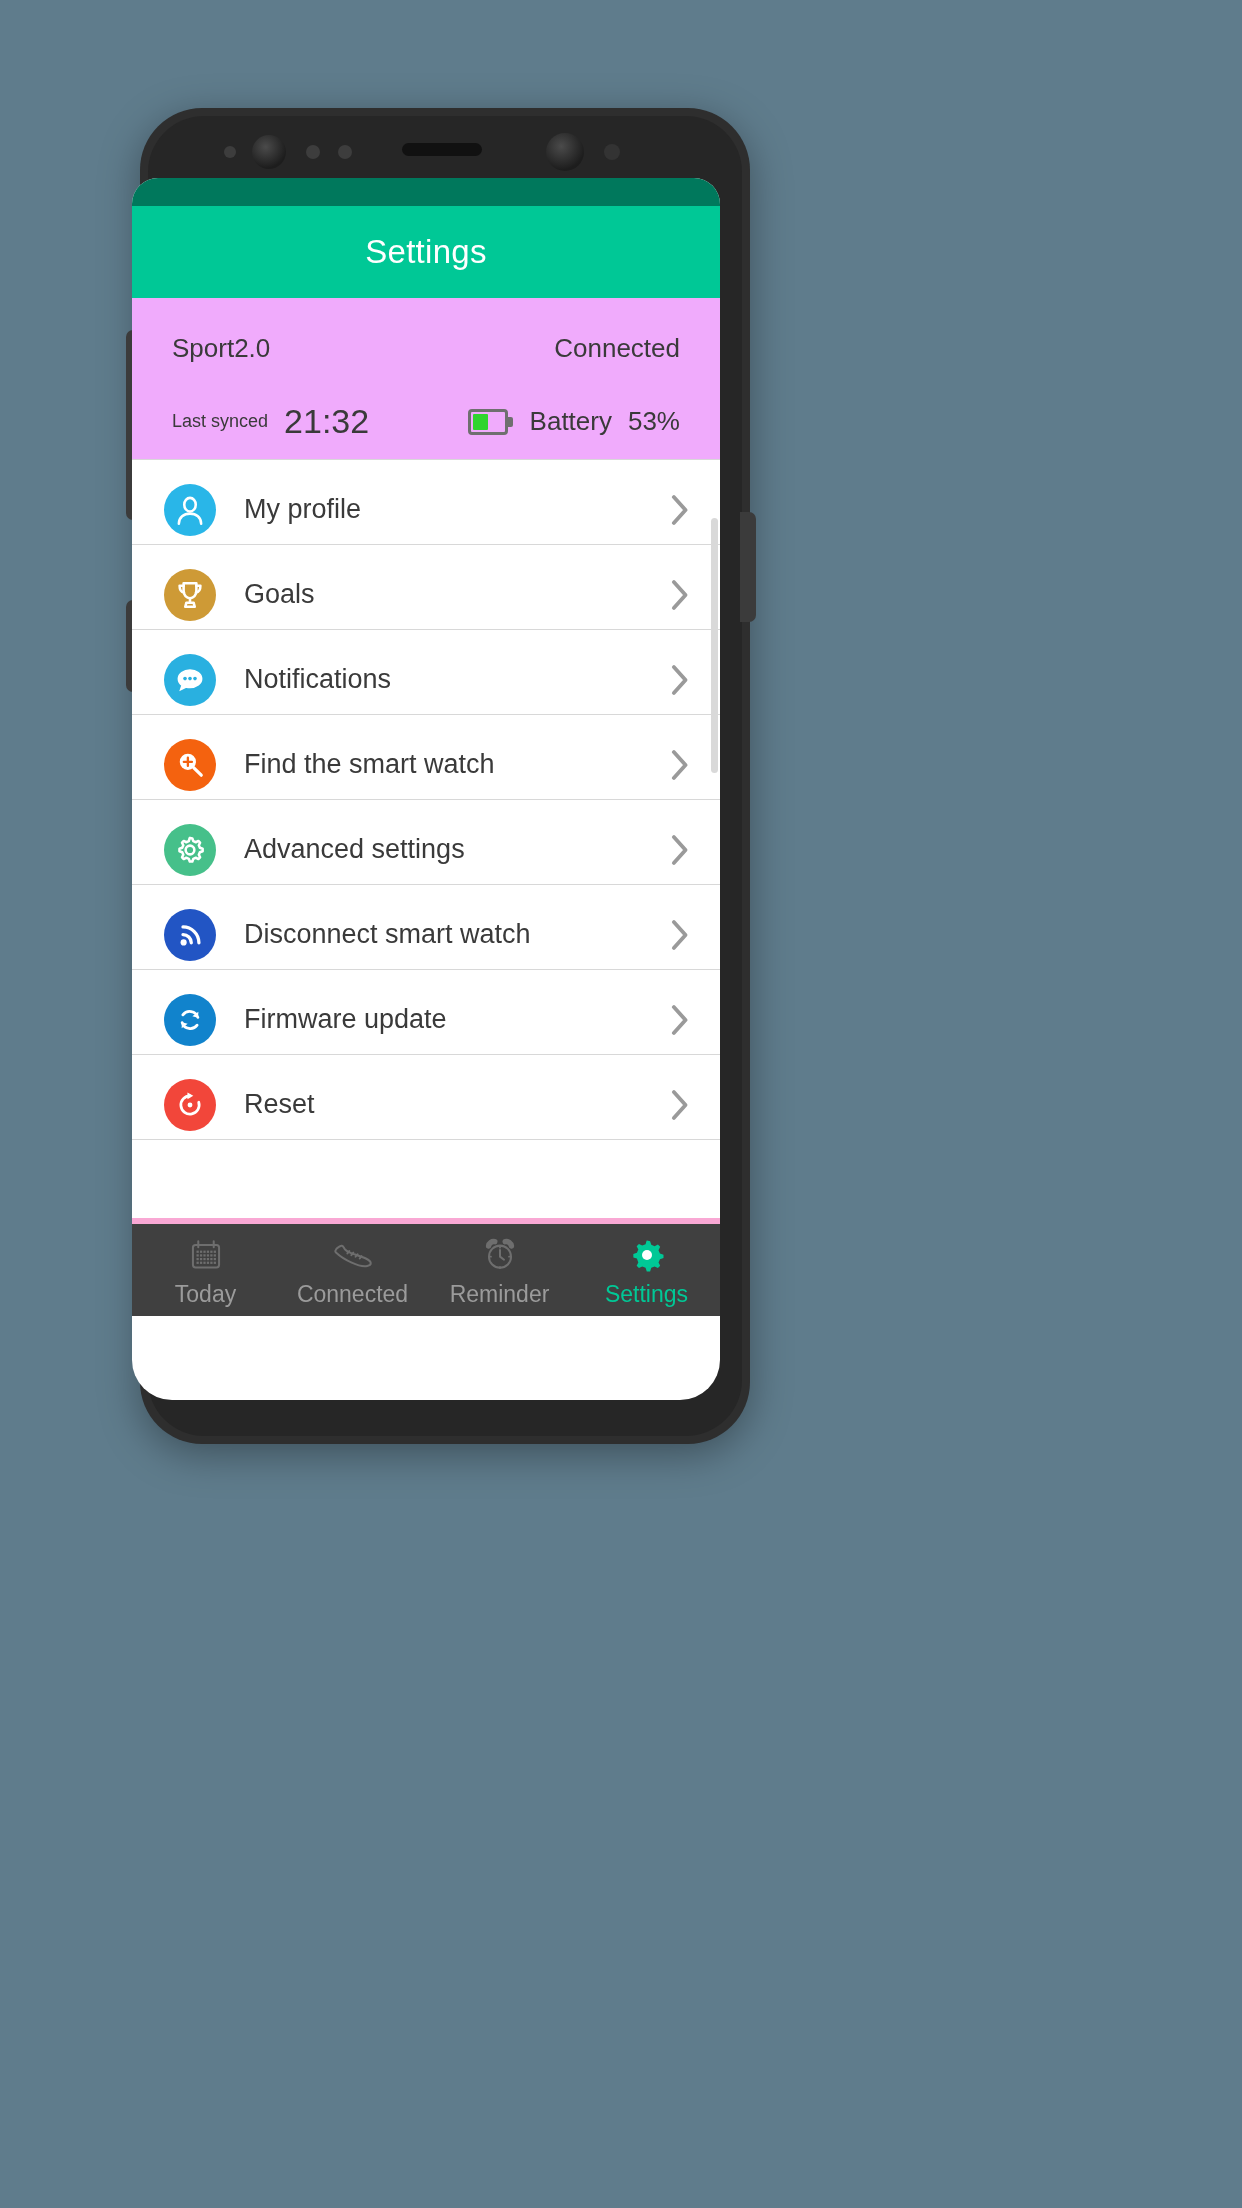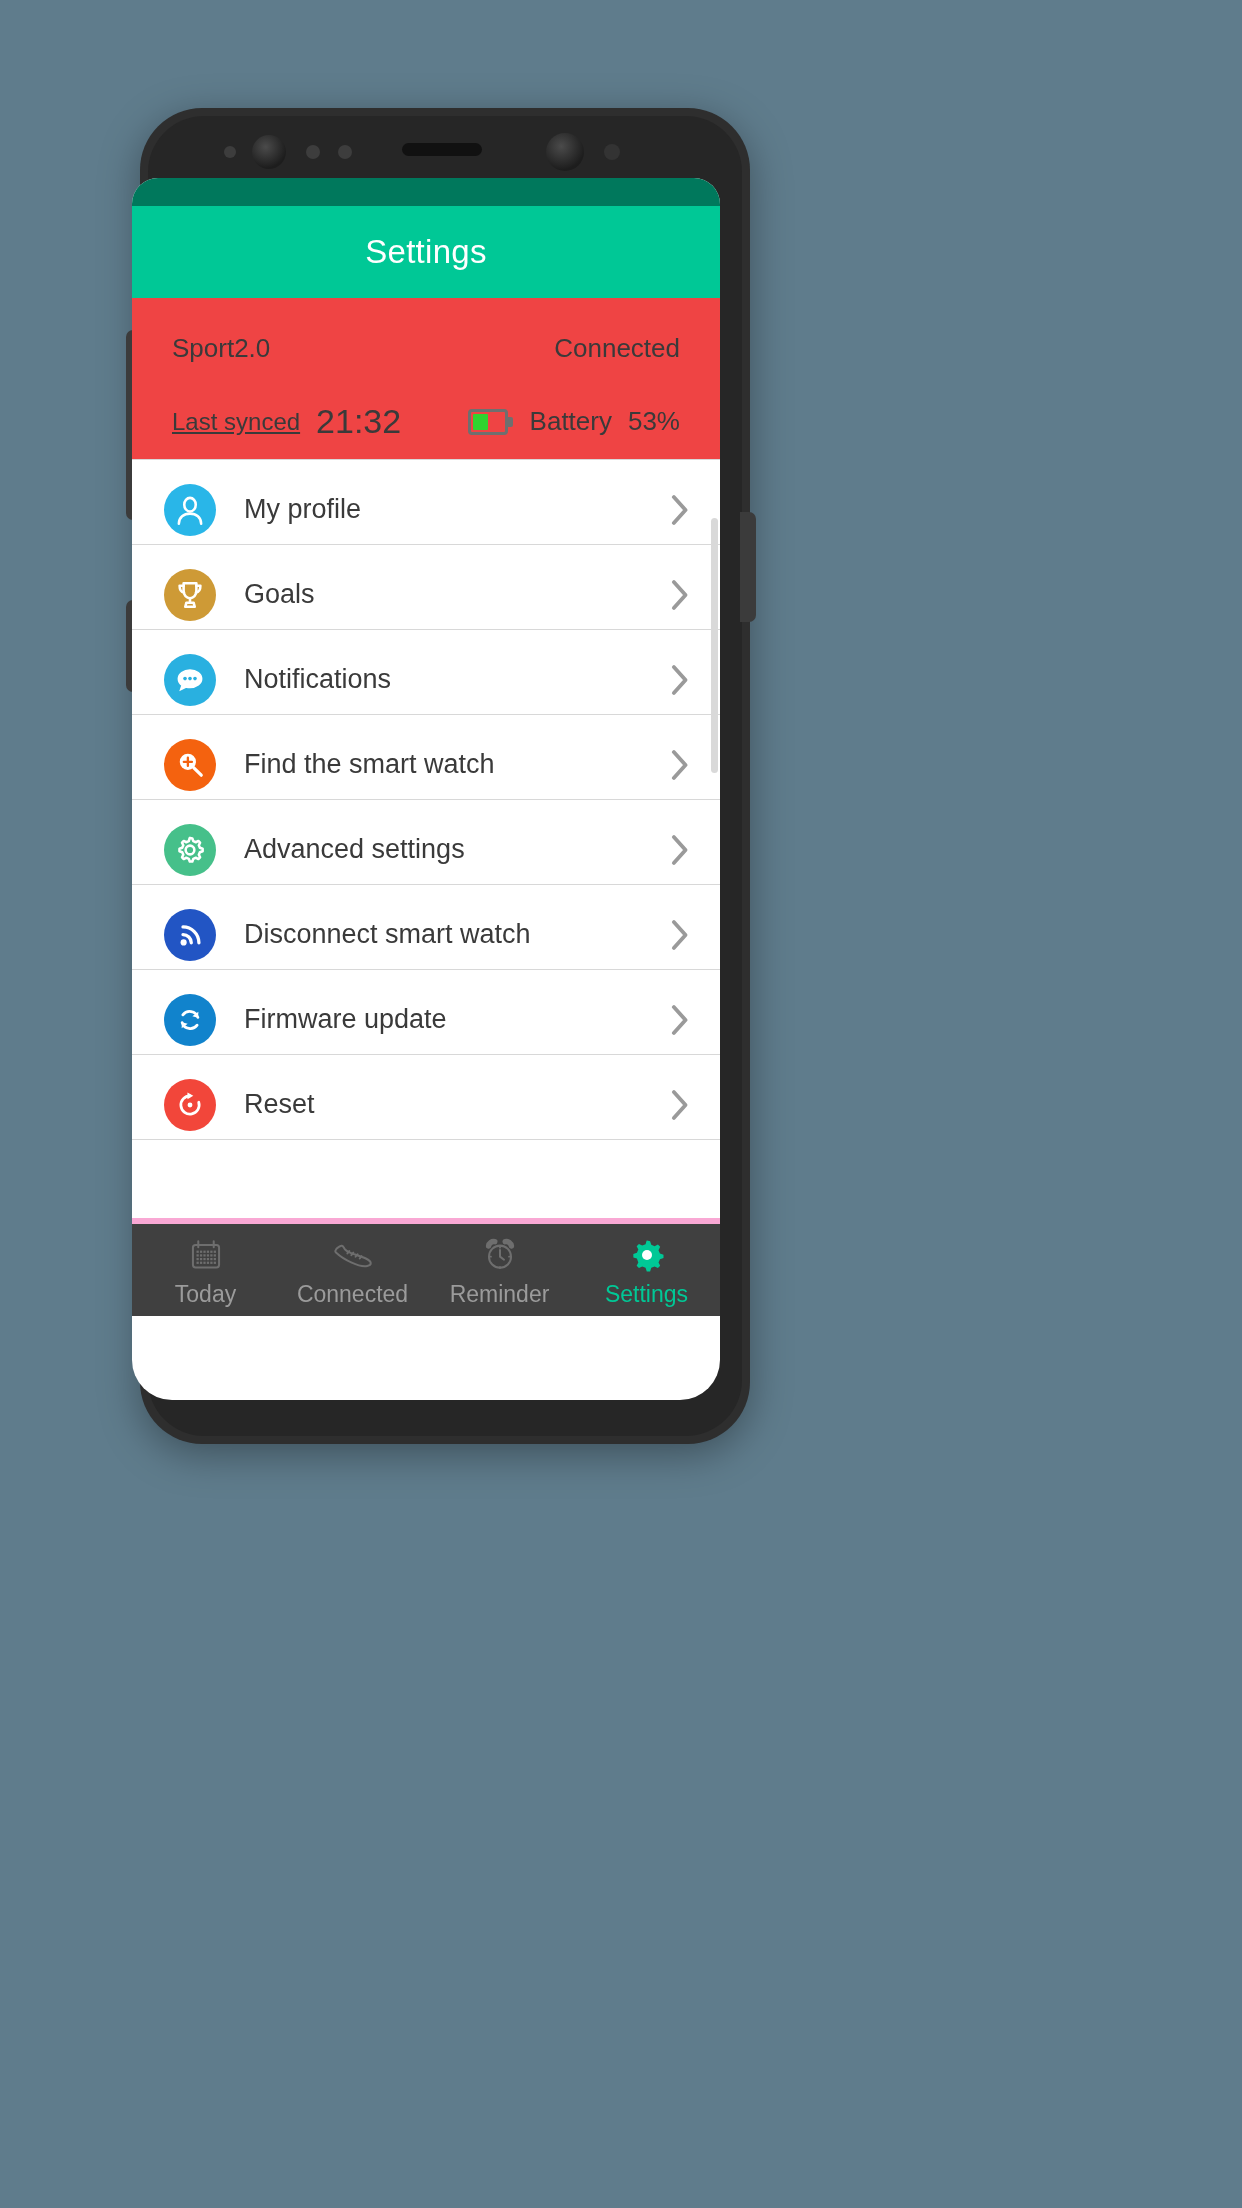--- a/index.html
+++ b/index.html
@@ -67,30 +67,30 @@
   .appbar {
     height: 92px; width: 100%;
     background: #00c896;
     display: flex; align-items: center; justify-content: center;
   }
   .appbar-title {
     color: #ffffff; font-size: 33px; letter-spacing: 0.3px;
   }
 
   
-  .device-panel { padding: 0; background:#ef4444; }
+  .device-panel { padding: 0; background:#f0abfc; }
   .device-row {
     display: flex; align-items: center;
     padding: 0 40px;
     height: 75px;
   }
   .device-row.first { padding-top: 14px; height: 72px; }
   .dev-name { font-size: 26px; color: #3a3a3a; }
   .dev-status { font-size: 26px; color: #3a3a3a; margin-left: auto; }
-  .sync-label { font-size: 24px; color: #3a3a3a; text-decoration: underline; }
+  .sync-label { font-size: 18px; color: #3a3a3a; }
   .sync-time { font-size: 34px; color: #3a3a3a; margin-left: 16px; }
   .battery-group { margin-left: auto; display: flex; align-items: center; justify-content: space-between; }
   .battery-icon { width: 46px; height: 26px; position: relative; margin-right: 16px; }
   .battery-shell {
     position: absolute; left:0; top:0; width: 40px; height: 26px;
     border: 3px solid #6f6f6f; border-radius: 4px; box-sizing: border-box;
   }
   .battery-tip {
     position: absolute; left: 40px; top: 8px; width: 5px; height: 10px;
     background: #6f6f6f; border-radius: 0 2px 2px 0;

